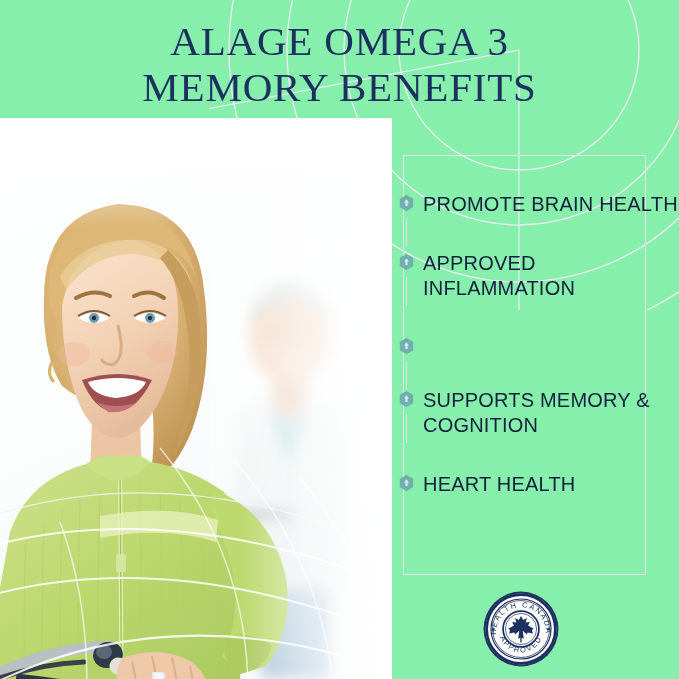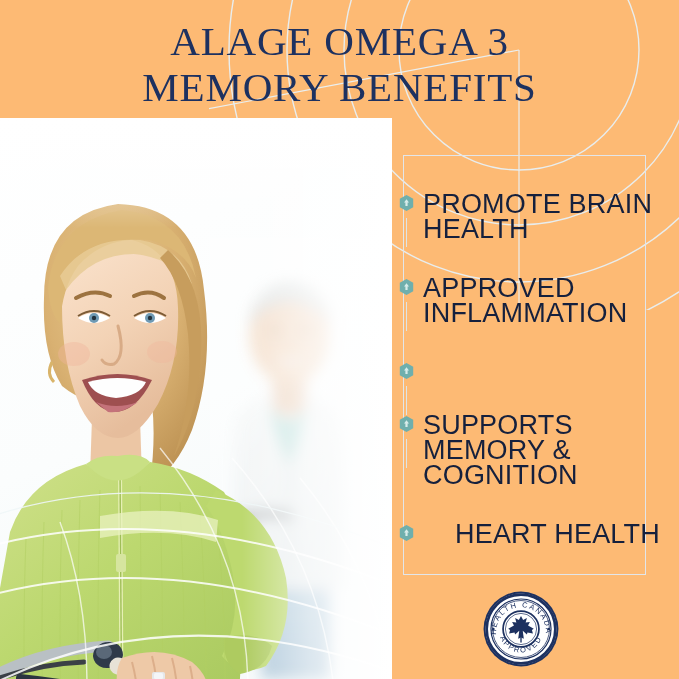--- a/index.html
+++ b/index.html
@@ -6,21 +6,21 @@
   html, body {
     margin: 0;
     padding: 0;
     background: #ffffff;
   }
   #poster {
     position: relative;
     width: 679px;
     height: 679px;
     overflow: hidden;
-    background: #fdba74;
+    background: #86efac;
     font-family: "Liberation Sans", sans-serif;
     -webkit-font-smoothing: antialiased;
   }
 
   
   .bg-arcs {
     position: absolute;
     top: -210px;
     right: -150px;
     width: 620px;
@@ -88,21 +88,21 @@
     top: 192px;
     width: 286px;
     z-index: 6;
   }
   .benefit-item {
     position: relative;
     display: flex;
     align-items: flex-start;
     margin-bottom: 34px;
   }
-  .benefit-item:last-child { margin-bottom: 0; gap: 32px; }
+  .benefit-item:last-child { margin-bottom: 0; }
   .bullet-col {
     position: relative;
     width: 26px;
     flex: 0 0 26px;
     display: flex;
     justify-content: center;
   }
   .hexagon {
     position: relative;
     width: 15px;
@@ -116,21 +116,21 @@
     content: "";
     position: absolute;
     top: 26px;
     bottom: -36px;
     left: 50%;
     width: 1px;
     background: #dfe5e6;
   }
   .benefit-label {
     color: #15203d;
-    font-size: 27px;
+    font-size: 20px;
     line-height: 25px;
     letter-spacing: 0.2px;
     margin-left: 4px;
     font-weight: 400;
   }
 
   
   .seal {
     position: absolute;
     left: 482px;

